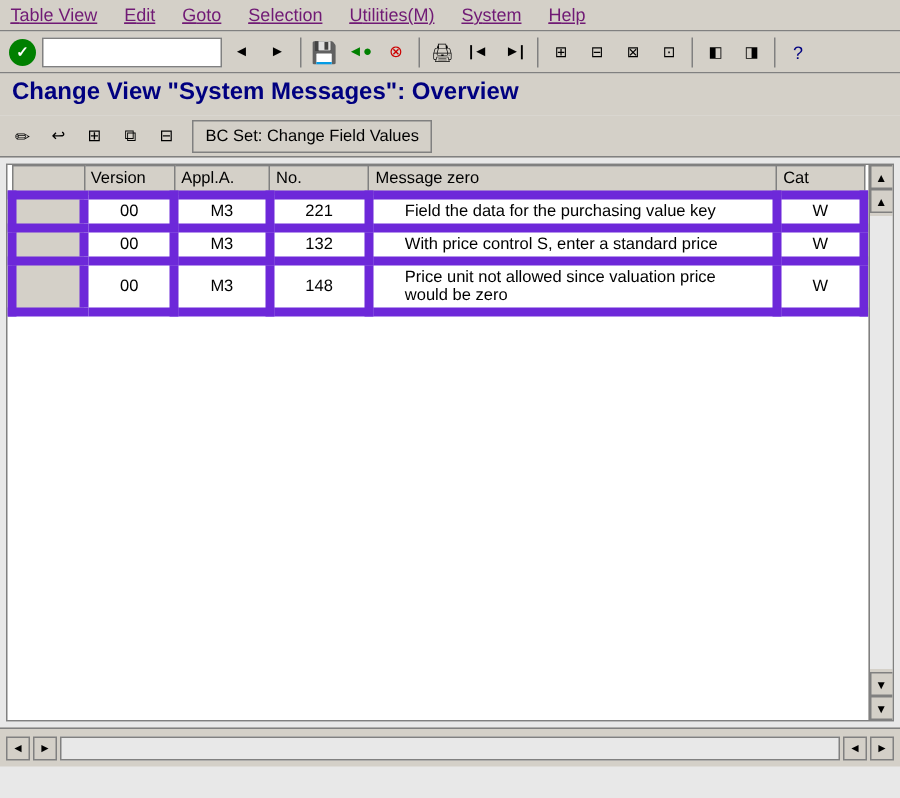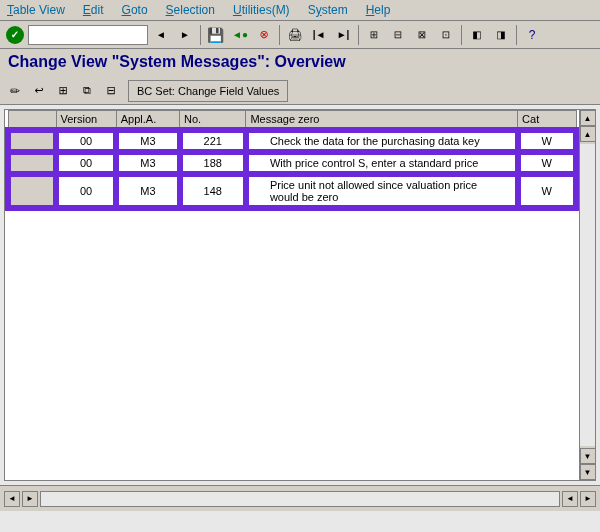--- a/index.html
+++ b/index.html
@@ -17,21 +17,22 @@
       background: #d4d0c8;
       border-bottom: 1px solid #808080;
       padding: 2px 4px;
       display: flex;
       gap: 12px;
       font-size: 12px;
     }
     .menu-item {
       cursor: pointer;
       padding: 1px 3px;
-      color: #0369a1;
+      color: #701a75;
+      text-decoration: underline;
     }
 
     
     .toolbar {
       background: #d4d0c8;
       border-bottom: 1px solid #808080;
       padding: 2px 4px;
       display: flex;
       align-items: center;
       gap: 2px;
@@ -329,28 +330,28 @@
             <th style="min-width:200px;">Message zero</th>
             <th style="width:30px;margin-top:30px;">Cat</th>
           </tr>
         </thead>
         <tbody id="table-body">
         <tr>
       <td class="row-selector"></td>
       <td>00</td>
       <td>M3</td>
       <td>221</td>
-      <td>Check the data for the purchasing data key</td>
+      <td>Field the data for the purchasing value key</td>
       <td>W</td>
     </tr>
             <tr>
       <td class="row-selector"></td>
       <td>00</td>
       <td>M3</td>
-      <td>188</td>
+      <td>132</td>
       <td>With price control S, enter a standard price</td>
       <td>W</td>
     </tr>
             <tr>
       <td class="row-selector"></td>
       <td>00</td>
       <td>M3</td>
       <td>148</td>
       <td>Price unit not allowed since valuation price would be zero</td>
       <td>W</td>

